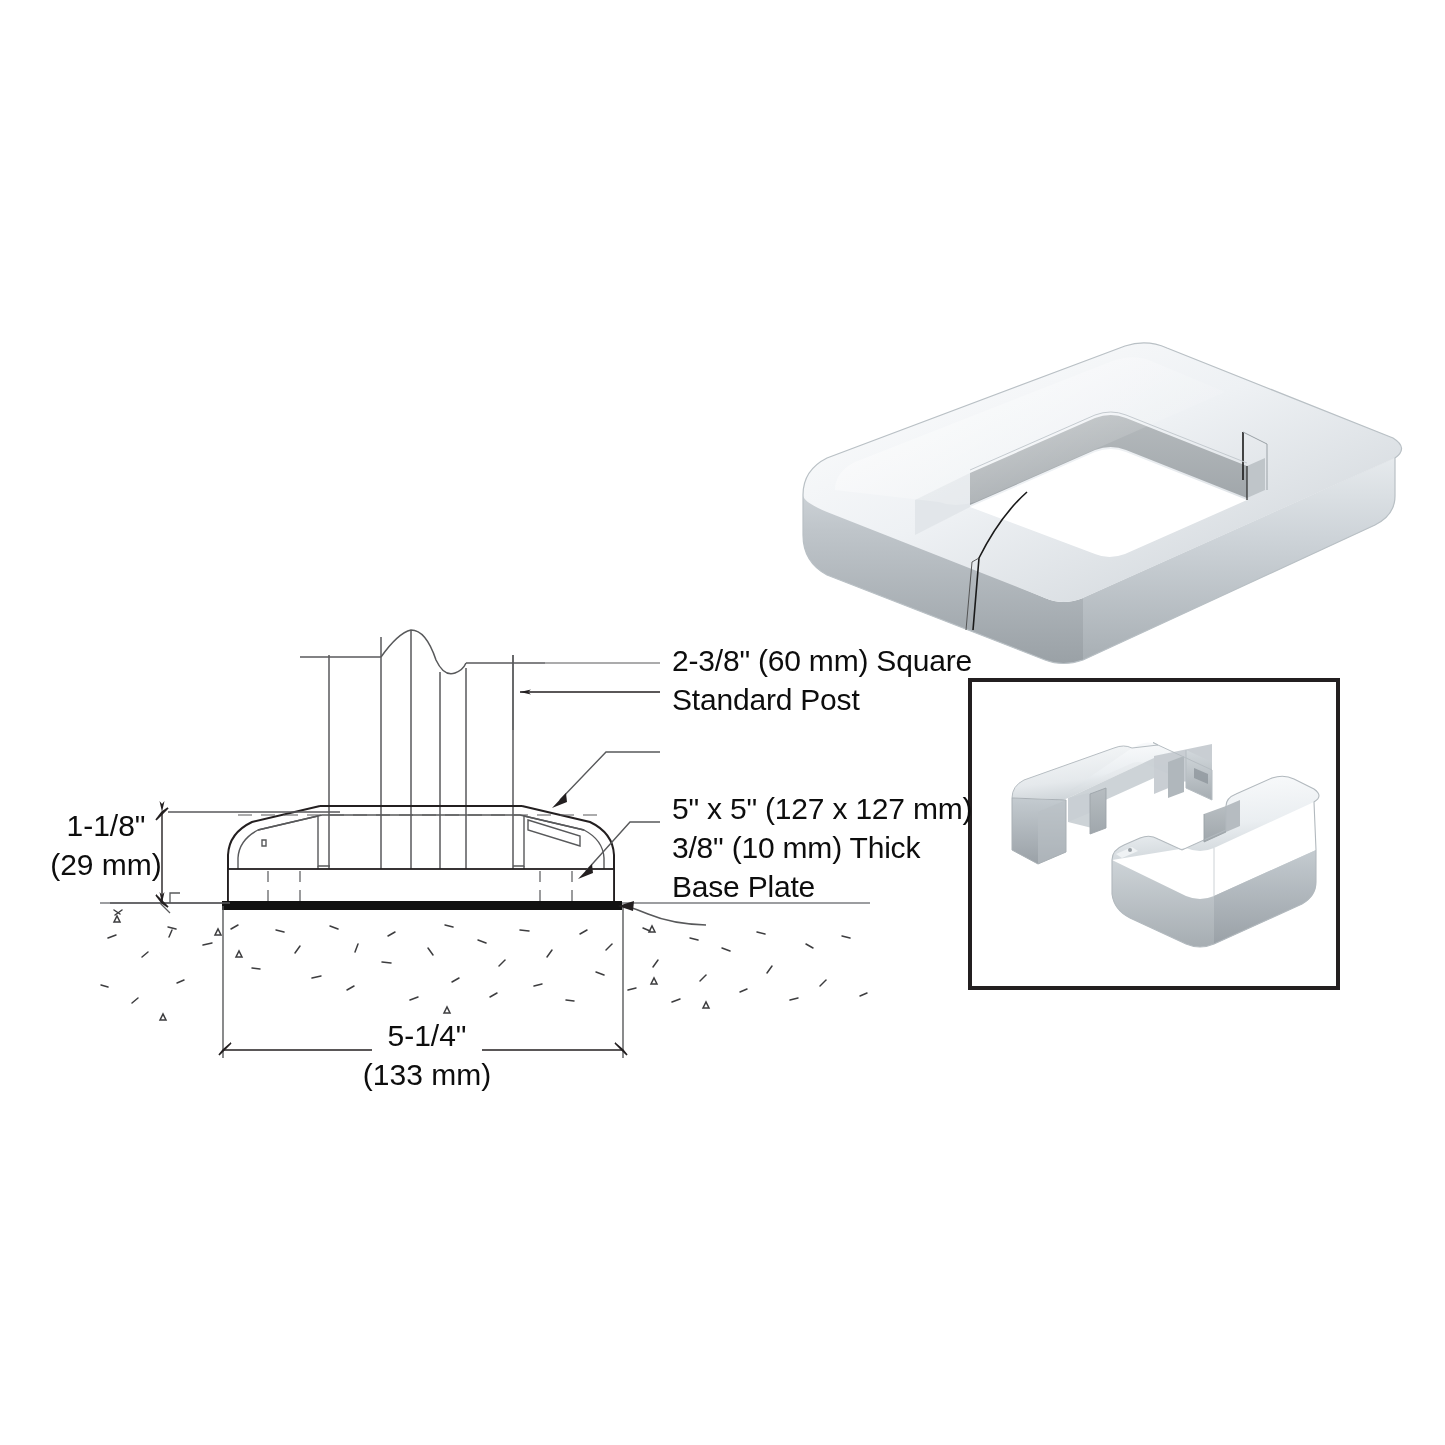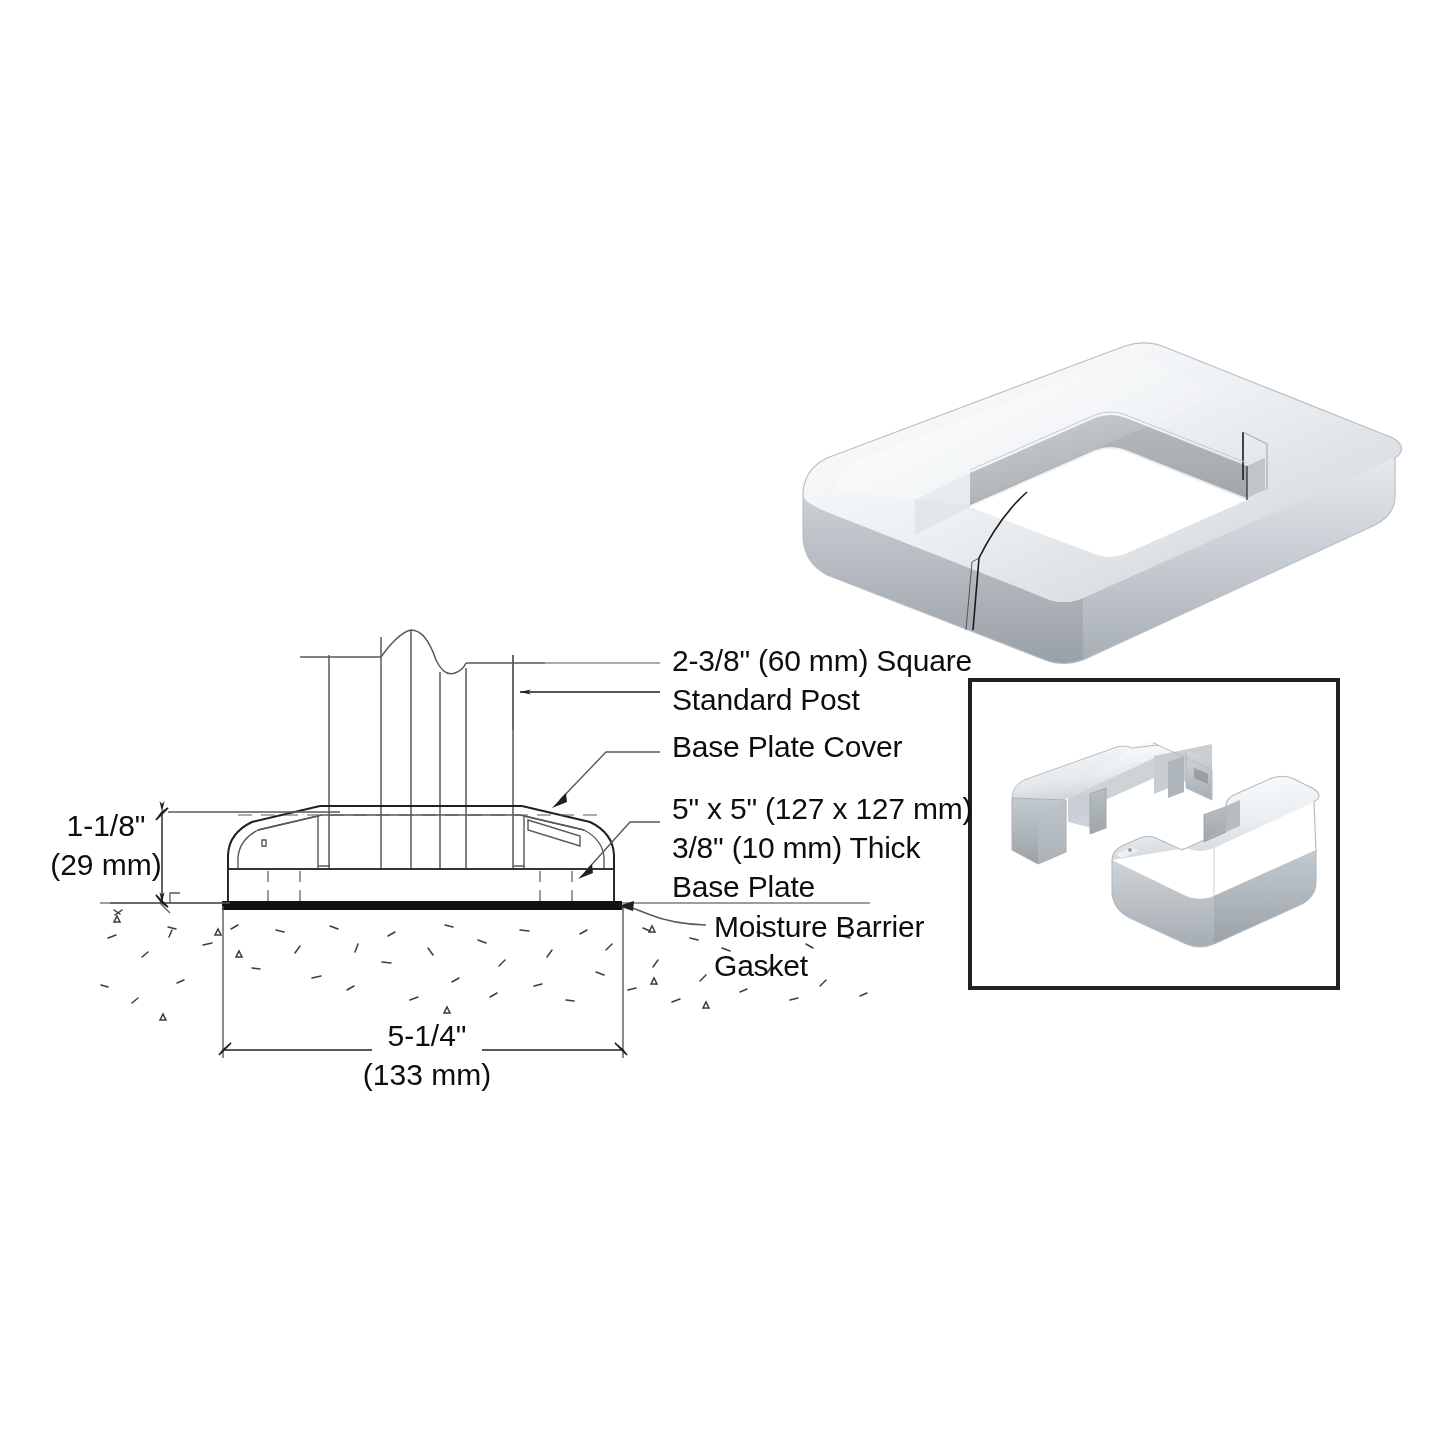--- a/index.html
+++ b/index.html
@@ -410,28 +410,25 @@
       <g stroke="#58595b" stroke-width="1.3">
         <path d="M 170 903 l 0 -10 l 10 0"></path>
         <path d="M 160 903 l 10 10"></path>
       </g>
     </g>
   </svg>
 
   <div class="callout" style="left:672px; top:641px;">2-3/8" (60 mm) Square
 Standard Post</div>
 
-  <div class="callout" style="left:672px; top:727px;">Base Plate Cover</div>
 
   <div class="callout" style="left:672px; top:789px;">5" x 5" (127 x 127 mm)
 3/8" (10 mm) Thick
 Base Plate</div>
 
-  <div class="callout" style="left:714px; top:907px;">Moisture Barrier
-Gasket</div>
 
   <div class="dim-text" style="left:36px; top:806px; width:140px;">1-1/8"
 (29 mm)</div>
 
   <div class="dim-text" style="left:332px; top:1016px; width:190px;">5-1/4"
 (133 mm)</div>
 
 </div>
 
 </body></html>

